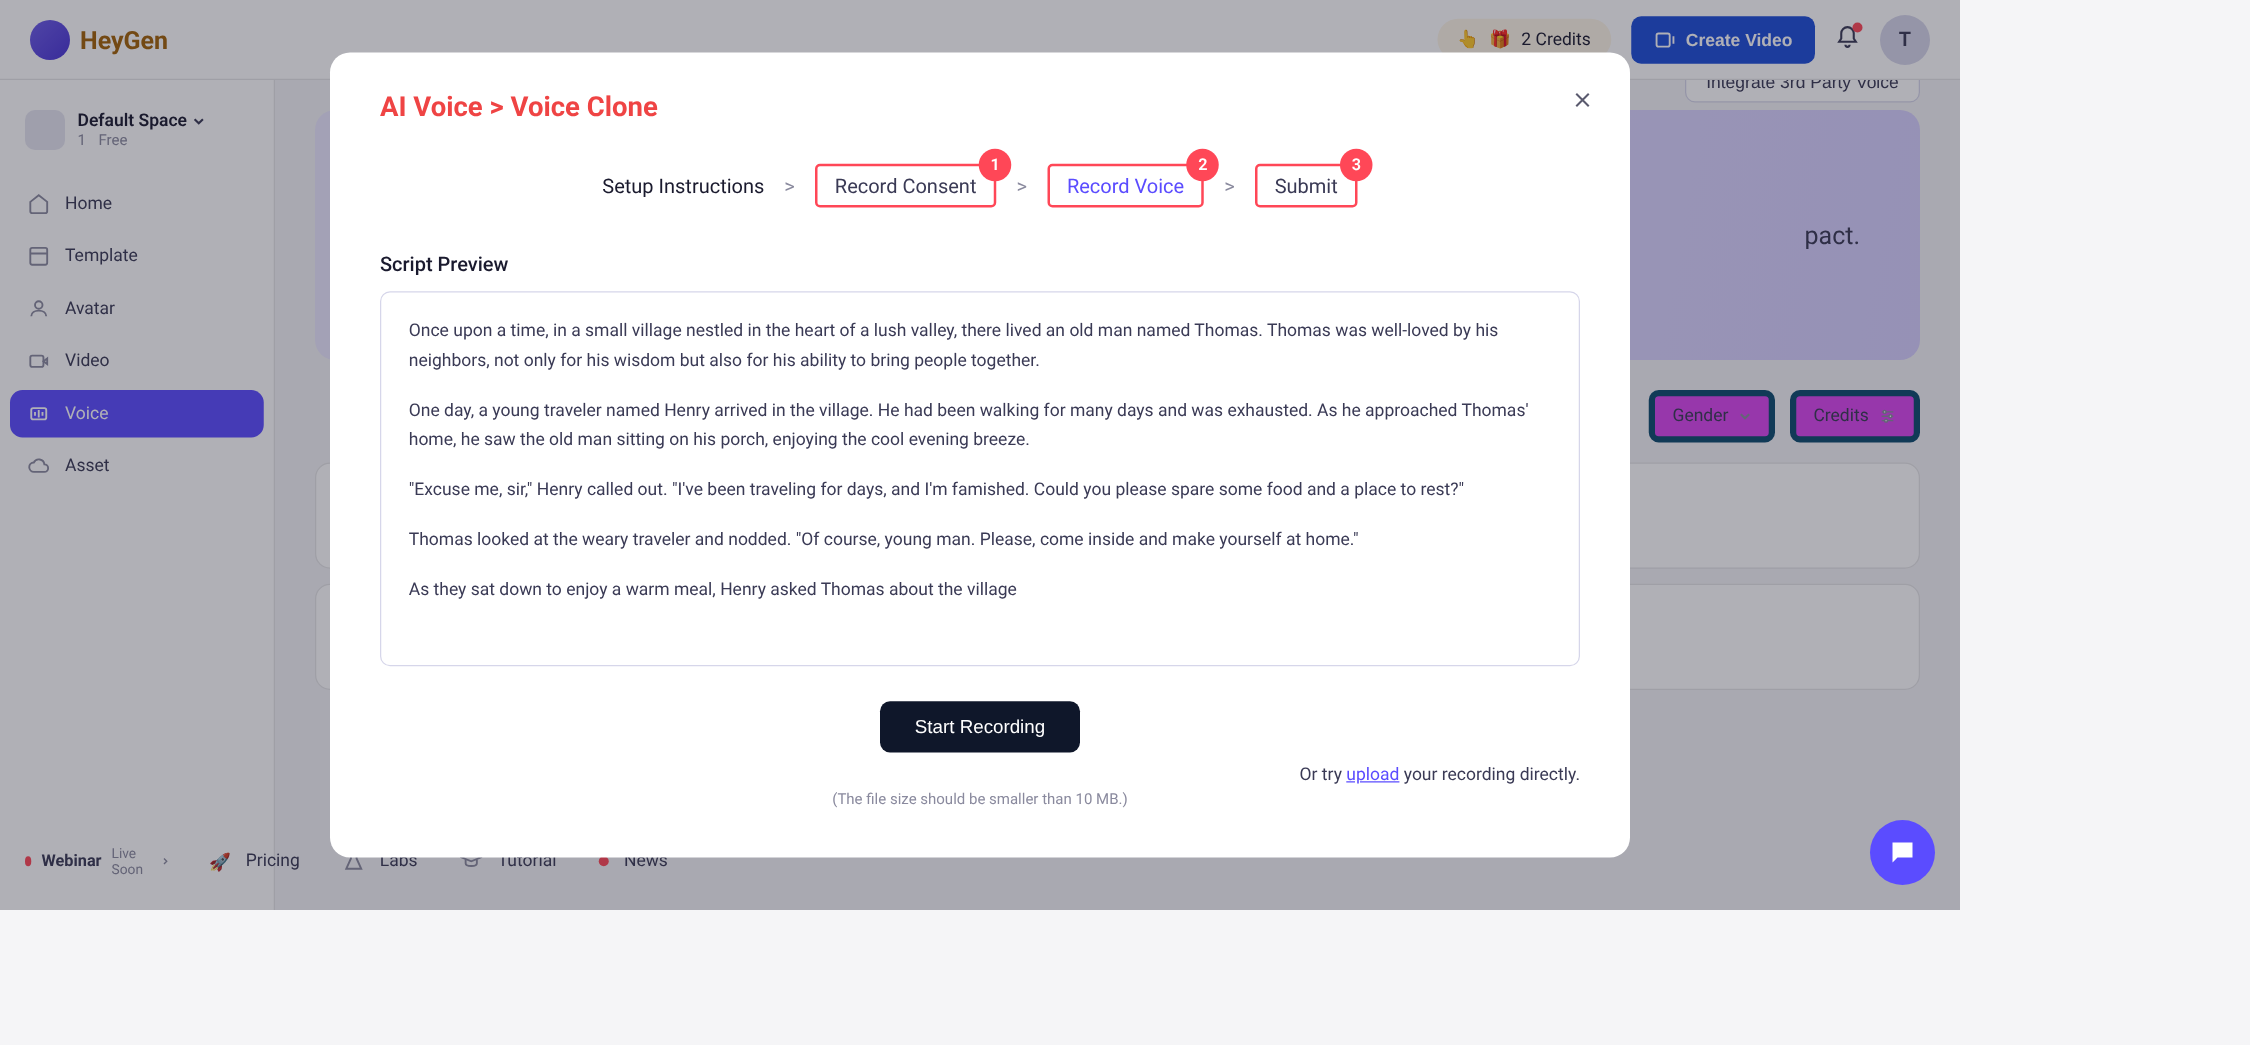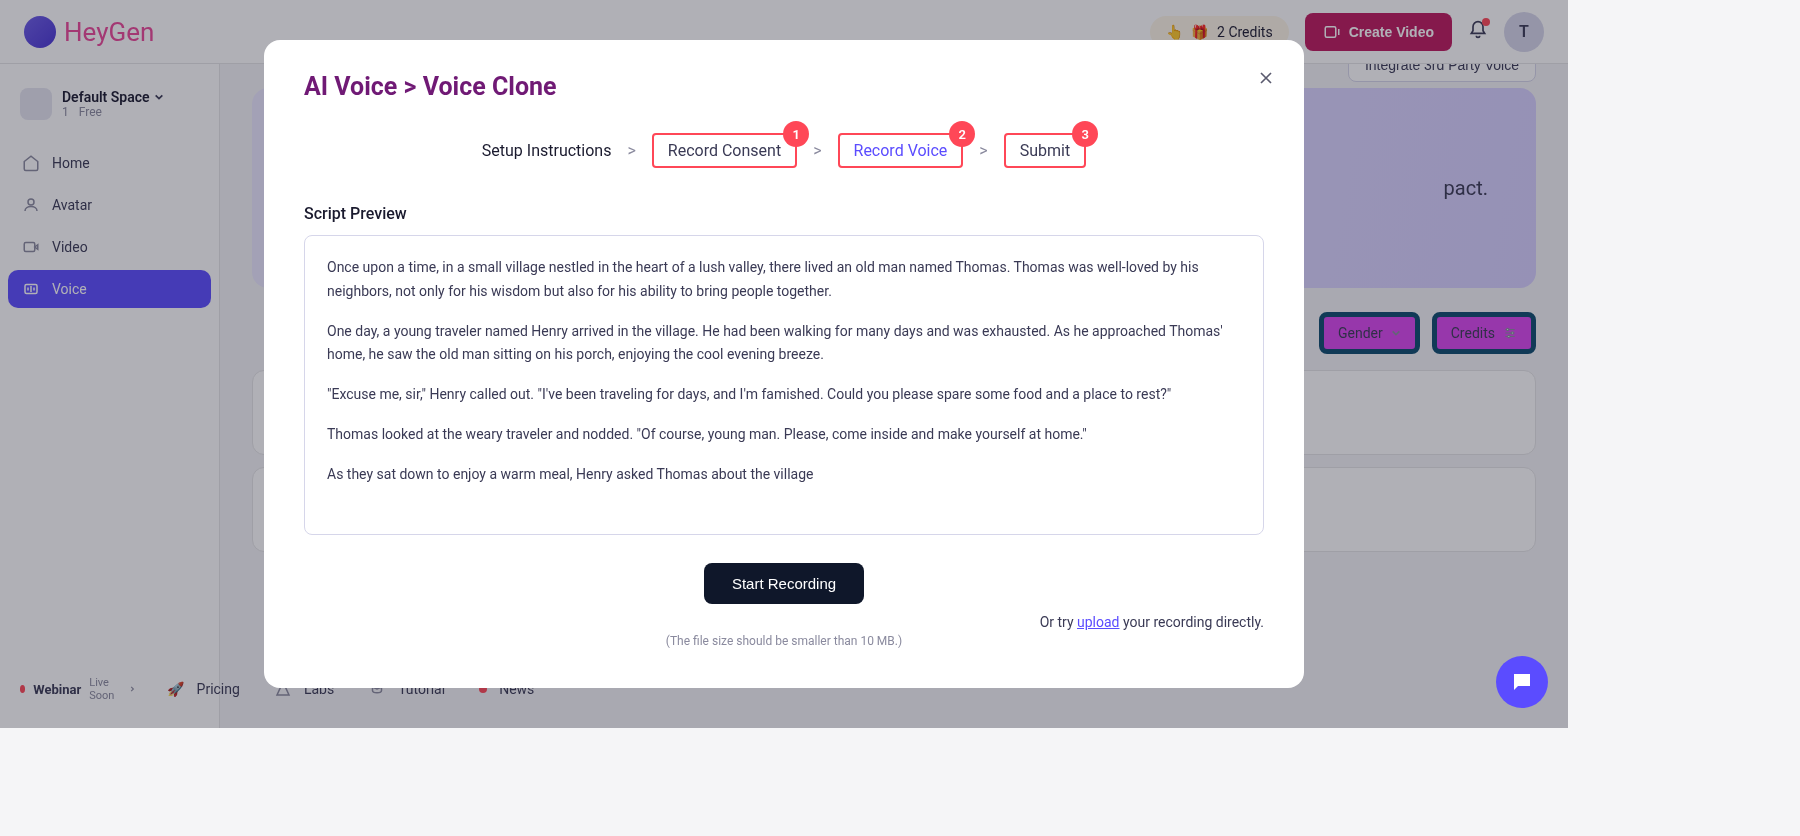--- a/index.html
+++ b/index.html
@@ -21,34 +21,34 @@
   align-items: center;
   padding: 0 24px;
   justify-content: space-between;
 }
 .logo-wrap { display: flex; align-items: center; gap: 8px; }
 .logo-mark {
   width: 32px; height: 32px;
   background: linear-gradient(135deg, #6c5ce7, #4834d4);
   border-radius: 50%;
 }
-.logo-text { font-size: 26px; font-weight: 400; color: #ec4899; }
+.logo-text { font-size: 20px; font-weight: 700; color: #a16207; }
 .header-right { display: flex; align-items: center; gap: 16px; }
 .credits-pill {
   background: #fef6e7;
   border-radius: 20px;
   padding: 8px 16px;
   display: flex;
   align-items: center;
   gap: 8px;
   font-size: 14px;
   color: #1a1a2e;
 }
 .create-btn {
-  background: #be185d;
+  background: #1d4ed8;
   color: #fff;
   border: none;
   border-radius: 8px;
   padding: 10px 18px;
   font-size: 14px;
   font-weight: 600;
   display: flex;
   align-items: center;
   gap: 8px;
   cursor: pointer;
@@ -224,23 +224,23 @@
   justify-content: center;
 }
 .modal {
   width: 1040px;
   background: #fff;
   border-radius: 16px;
   padding: 32px 40px 40px;
   position: relative;
 }
 .modal-title {
-  font-size: 25px;
+  font-size: 22px;
   font-weight: 700;
-  color: #701a75;
+  color: #ef4444;
   margin-bottom: 32px;
 }
 .close-x {
   position: absolute;
   top: 28px;
   right: 28px;
   width: 20px;
   height: 20px;
   cursor: pointer;
   color: #5a5a6e;
@@ -394,38 +394,51 @@
 
   <div class="nav-list">
     <div class="nav-item">
       <svg class="nav-icon" viewBox="0 0 24 24" fill="none" stroke="currentColor" stroke-width="2">
           <path d="M3 10l9-7 9 7v10a2 2 0 0 1-2 2H5a2 2 0 0 1-2-2V10z"></path>
         </svg>
       <span>Home</span>
     </div>
     <div class="nav-item">
       <svg class="nav-icon" viewBox="0 0 24 24" fill="none" stroke="currentColor" stroke-width="2">
+          <rect x="3" y="3" width="18" height="18" rx="2"></rect>
+          <path d="M3 9h18"></path>
+        </svg>
+      <span>Template</span>
+    </div>
+    <div class="nav-item">
+      <svg class="nav-icon" viewBox="0 0 24 24" fill="none" stroke="currentColor" stroke-width="2">
           <circle cx="12" cy="8" r="4"></circle>
           <path d="M4 20c0-4 4-6 8-6s8 2 8 6"></path>
         </svg>
       <span>Avatar</span>
     </div>
     <div class="nav-item">
       <svg class="nav-icon" viewBox="0 0 24 24" fill="none" stroke="currentColor" stroke-width="2">
           <rect x="3" y="6" width="14" height="12" rx="2"></rect>
           <path d="M21 9l-4 3 4 3V9z"></path>
         </svg>
       <span>Video</span>
     </div>
     <div class="nav-item active">
       <svg class="nav-icon" viewBox="0 0 24 24" fill="none" stroke="currentColor" stroke-width="2">
           <rect x="4" y="6" width="16" height="12" rx="2"></rect>
           <path d="M8 10v4M12 8v8M16 10v4"></path>
         </svg>
       <span>Voice</span>
+    </div>
+    <div class="nav-item">
+      <svg class="nav-icon" viewBox="0 0 24 24" fill="none" stroke="currentColor" stroke-width="2">
+          <path d="M18 18a4 4 0 0 0 0-8 6 6 0 0 0-11.3-2A5 5 0 0 0 7 18h11z"></path>
+        </svg>
+      <span>Asset</span>
     </div>
   </div>
 
   <div class="sidebar-bottom">
     <div class="webinar-pill">
       <span class="news-red"></span>
       <strong>Webinar</strong>
       <span style="font-size:11px;color:#8a8a9e;">Live Soon</span>
       <svg style="margin-left:auto;" class="chev-down" viewBox="0 0 12 12" fill="none" stroke="#8a8a9e" stroke-width="2">
           <path d="M4 2l4 4-4 4"></path>

